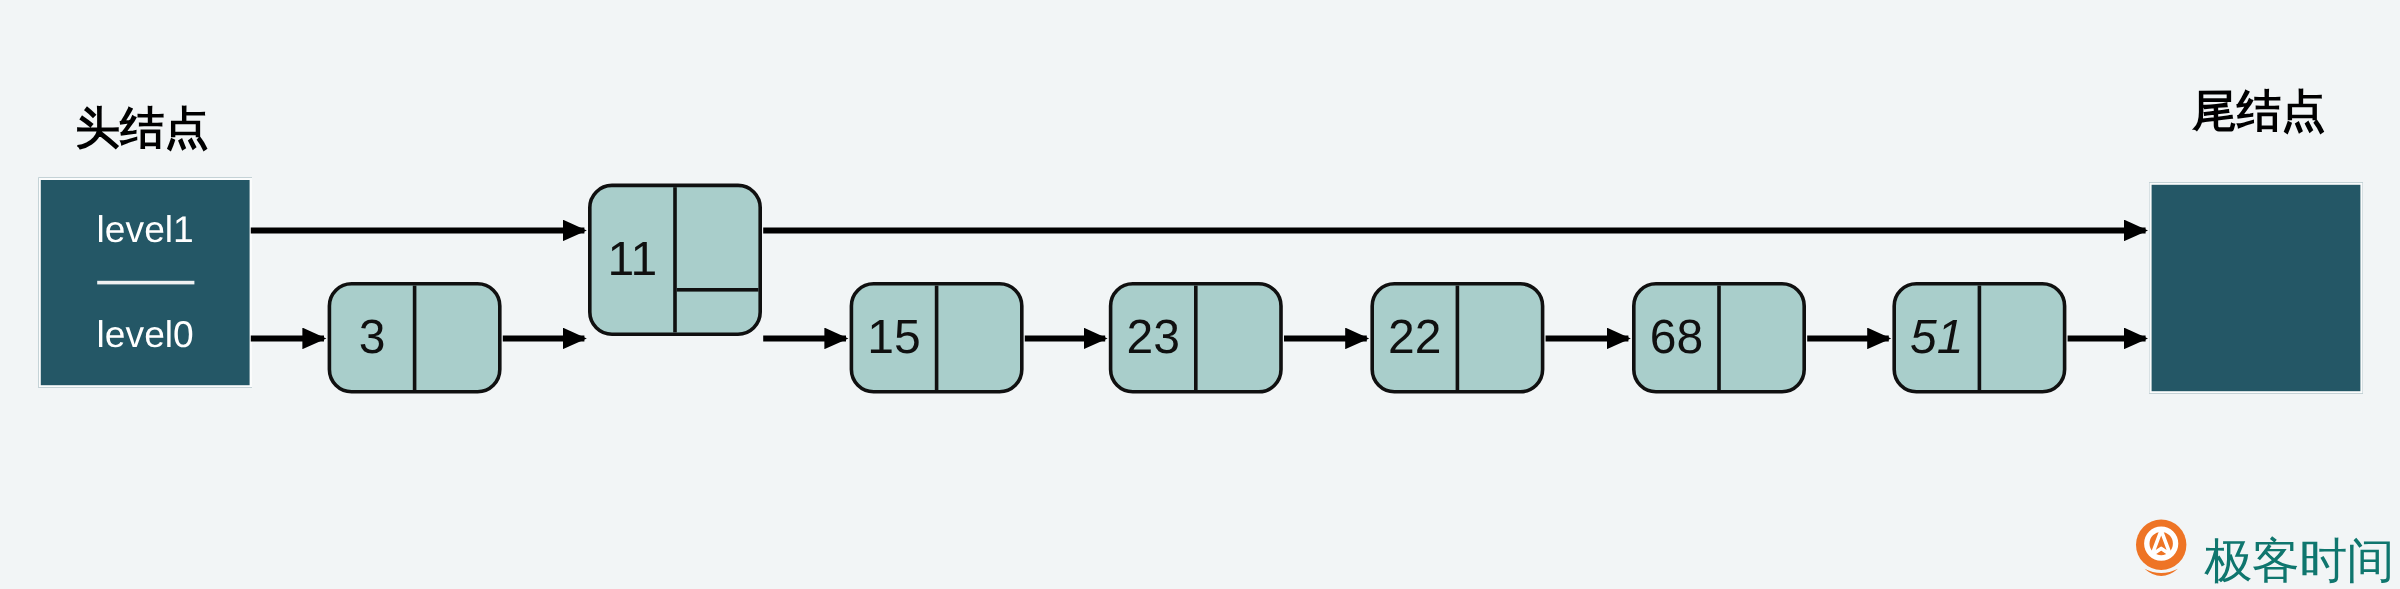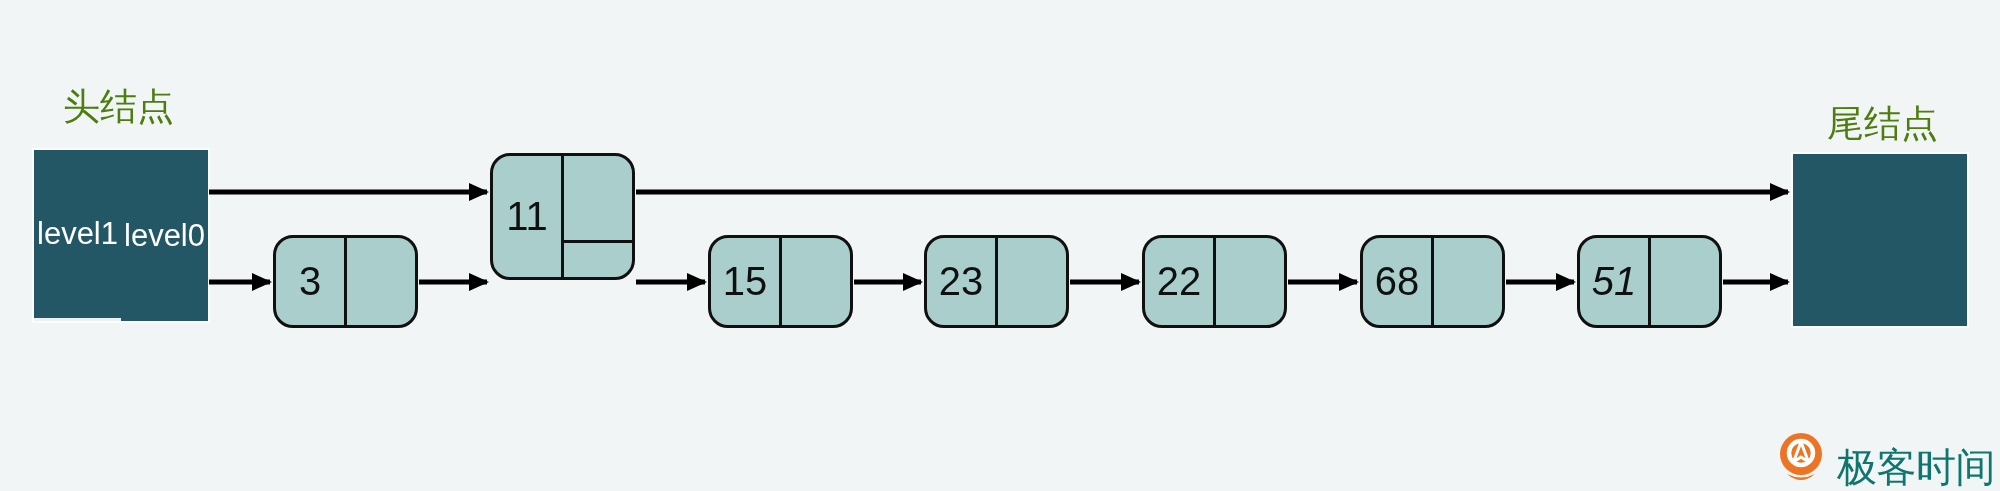--- a/index.html
+++ b/index.html
@@ -10,37 +10,38 @@
     width: 2000px;
     height: 491px;
     background: #f2f5f6;
     overflow: hidden;
   }
 
   
   .endpoint-label {
     position: absolute;
     font-size: 37px;
-    color: #4d7c0f;
+    color: #000000;
     white-space: nowrap;
+    font-weight: bold;
   }
   #head-label { left: 63px;   top: 82px; }
-  #tail-label { left: 1827px; top: 99px; }
+  #tail-label { left: 1827px; top: 68px; }
 
   
   .endpoint-box {
     position: absolute;
     background: #245766;
     border: 2px solid #fbfcfc;
     box-sizing: border-box;
   }
   #head-box {
     left: 32px; top: 148px;
     width: 178px; height: 175px;
-    display: flex; 
+    display: flex; flex-direction: column; align-items: center;
   }
   #tail-box {
     left: 1791px; top: 152px;
     width: 178px; height: 176px;
   }
   .head-cell {
     flex: 1;
     display: flex; align-items: center; justify-content: center;
     color: #ffffff;
     font-size: 31px;

